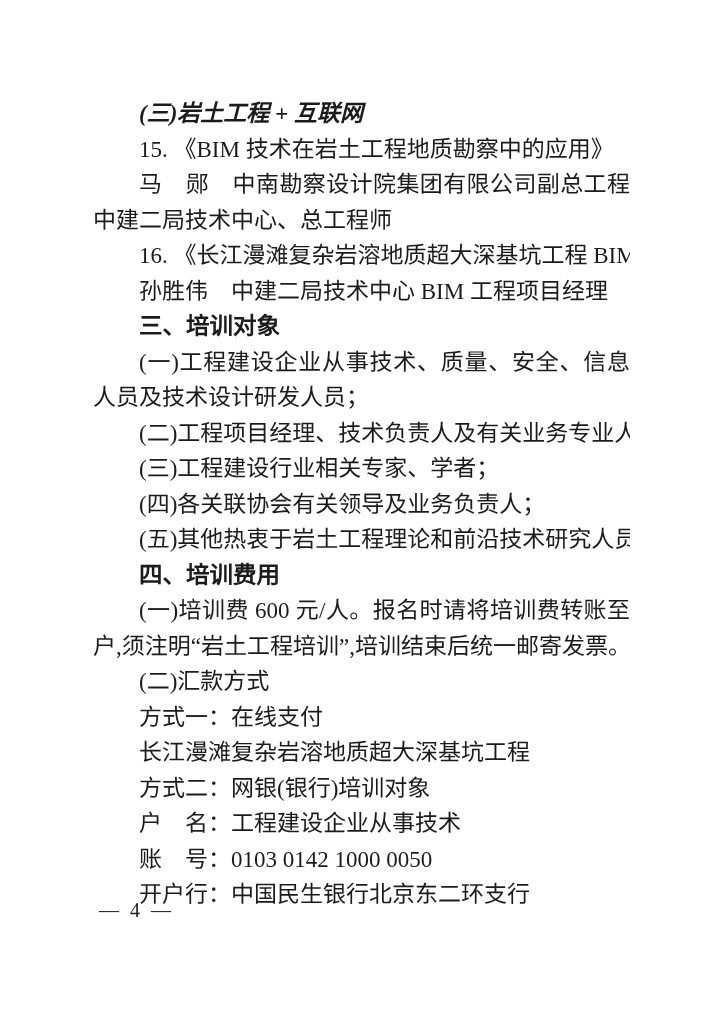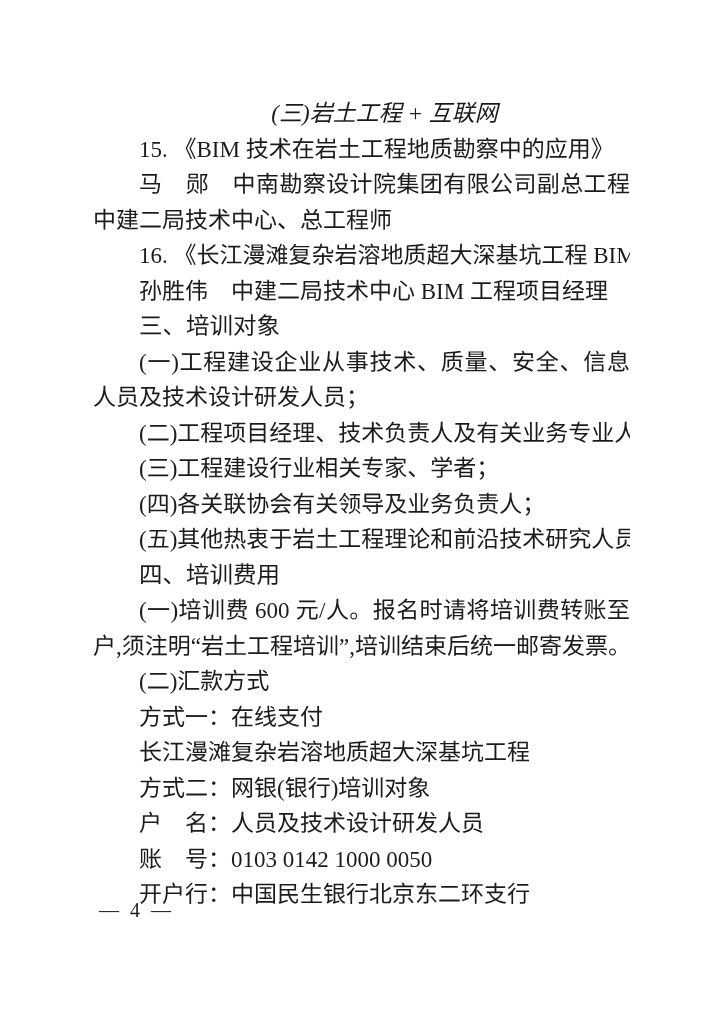--- a/index.html
+++ b/index.html
@@ -34,27 +34,26 @@
   }
   .stretch {
     white-space: normal;
     text-align: justify;
     text-align-last: justify;
   }
   .bold {
     font-weight: 400;
   }
   .kaiti {
-    font-weight: 400;
+    font-weight: 700;
     font-style: italic;
-    text-align: center;
   }
   .heiti {
     font-family: "DejaVu Sans", "Liberation Sans", sans-serif;
-    font-weight: 400;
+    font-weight: 700;
     font-size: 23.5px;
   }
   .page-number {
     position: absolute;
     left: 99px;
     top: 895px;
     font-size: 20px;
     line-height: 30px;
     letter-spacing: 3px;
     font-family: "Liberation Serif", "DejaVu Serif", serif;
@@ -100,21 +99,21 @@
     <div class="line">户,须注明“岩土工程培训”,培训结束后统一邮寄发票。</div>
 
     <div class="line indent">(二)汇款方式</div>
 
     <div class="line indent">方式一：在线支付</div>
 
     <div class="line indent">长江漫滩复杂岩溶地质超大深基坑工程</div>
 
     <div class="line indent">方式二：网银(银行)培训对象</div>
 
-    <div class="line indent">户　名：人员及技术设计研发人员</div>
+    <div class="line indent">户　名：工程建设企业从事技术</div>
 
     <div class="line indent">账　号：0103 0142 1000 0050</div>
 
     <div class="line indent">开户行：中国民生银行北京东二环支行</div>
 
   </div>
 
   <div class="page-number">—  4  —</div>
 </div>
 

